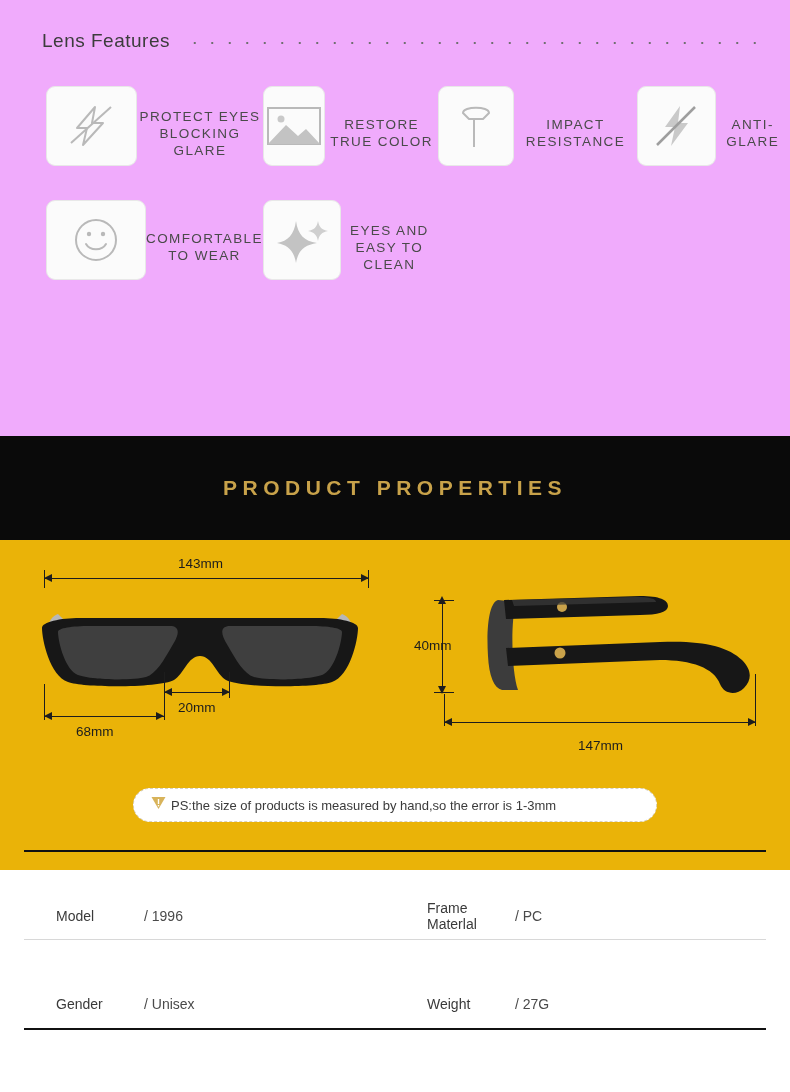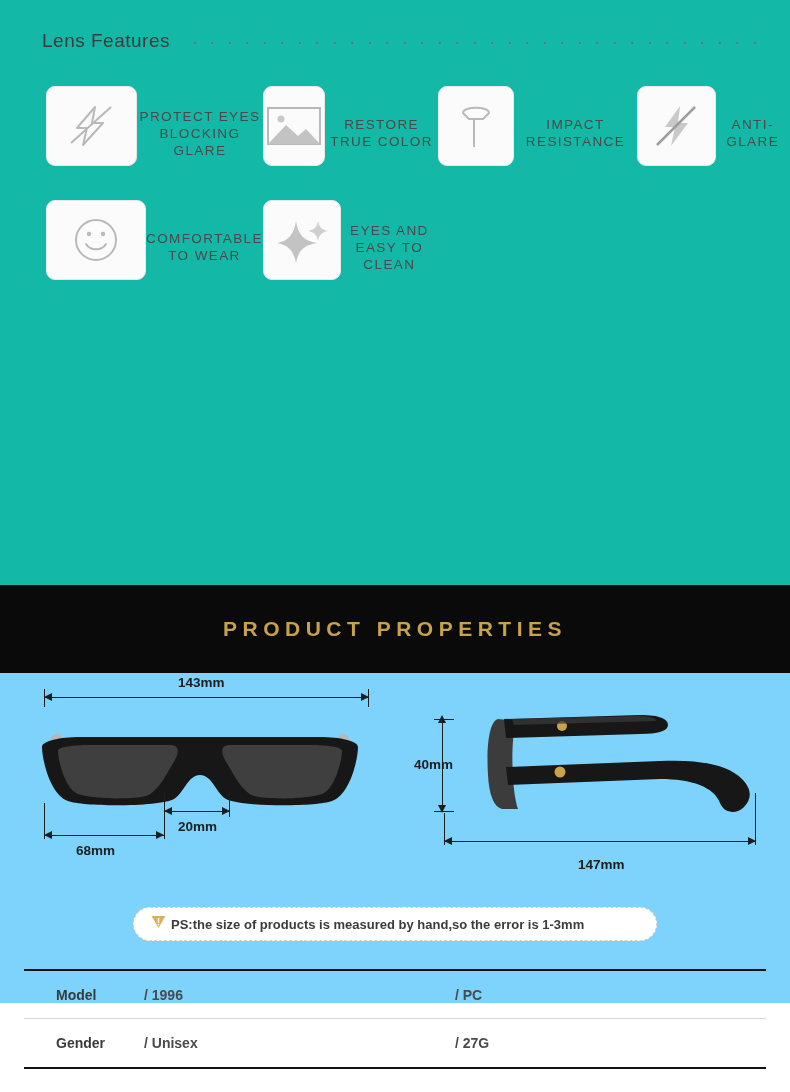--- a/index.html
+++ b/index.html
@@ -10,23 +10,23 @@
   body {
     width: 790px; height: 1092px;
     font-family: "Liberation Sans", sans-serif;
     color: #333;
     overflow: hidden;
     position: relative;
   }
 
   
   .lens-section {
-    background: #14b8a6;
+    background: #f0abfc;
     padding: 22px 0 40px 0;
-    height: 585px;
+    height: 436px;
     position: relative;
   }
   .lens-header {
     display: flex;
     align-items: center;
     padding: 8px 30px 0 42px;
   }
   .lens-title {
     font-size: 19px;
     color: #3c3c3c;
@@ -74,39 +74,38 @@
     font-size: 13.5px;
     letter-spacing: 1.4px;
     color: #4a4a4a;
     line-height: 17px;
     white-space: pre-line;
   }
 
   
   .banner {
     background: #0a0a0a;
-    height: 88px;
+    height: 104px;
     display: flex;
     align-items: center;
     justify-content: center;
   }
   .banner-title {
     color: #c8a24a;
     font-size: 21px;
     letter-spacing: 5.5px;
     font-weight: 700;
   }
 
   
   .dims {
     position: relative;
     height: 330px;
-    background: #7dd3fc;
-    padding-top: 0;
-    font-weight: bold;
+    background: #eab308;
+    padding-top: 14px;
   }
   .dim-wrap { position: relative; width: 790px; height: 230px; }
 
   .label {
     position: absolute;
     font-size: 13.5px;
     color: #1d1d1d;
     font-family: "Liberation Sans", sans-serif;
   }
 
@@ -143,20 +142,21 @@
   
   .spec-table {
     margin: 28px 24px 0 24px;
     border-top: 2px solid #111;
     border-bottom: 2px solid #111;
   }
   .spec-row {
     display: flex;
     height: 48px;
     border-bottom: 1px solid #d8d8d8;
+    margin-top: 40px;
   }
   .spec-row:last-child { border-bottom: none; }
   .spec-cell {
     flex: 1;
     display: flex;
     align-items: center;
     font-size: 14px;
     color: #3a3a3a;
   }
   .spec-key { padding-left: 32px; width: 120px; flex: none; }
@@ -326,21 +326,23 @@
         <rect x="7.8" y="10" width="1.4" height="1.4" fill="#fff"></rect>
       </svg>
     </span>
     <span class="ps-text">PS:the size of products is measured by hand,so the error is 1-3mm</span>
   </div>
 
   <div class="spec-table">
     <div class="spec-row">
       <div class="spec-cell spec-key">Model</div>
       <div class="spec-cell spec-val">/ 1996</div>
+      <div class="spec-cell spec-key">Frame Materlal</div>
       <div class="spec-cell spec-val">/ PC</div>
     </div>
     <div class="spec-row">
       <div class="spec-cell spec-key">Gender</div>
       <div class="spec-cell spec-val">/ Unisex</div>
+      <div class="spec-cell spec-key">Weight</div>
       <div class="spec-cell spec-val">/ 27G</div>
     </div>
   </div>
 </section>
 
 </body></html>

